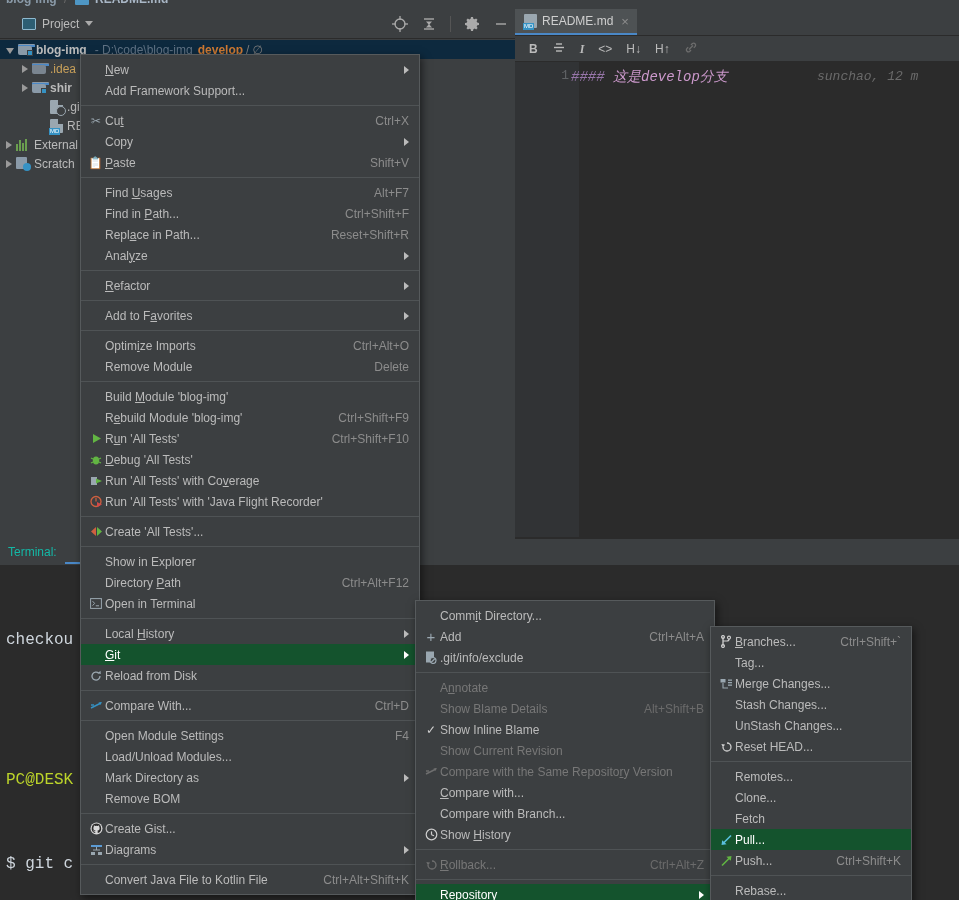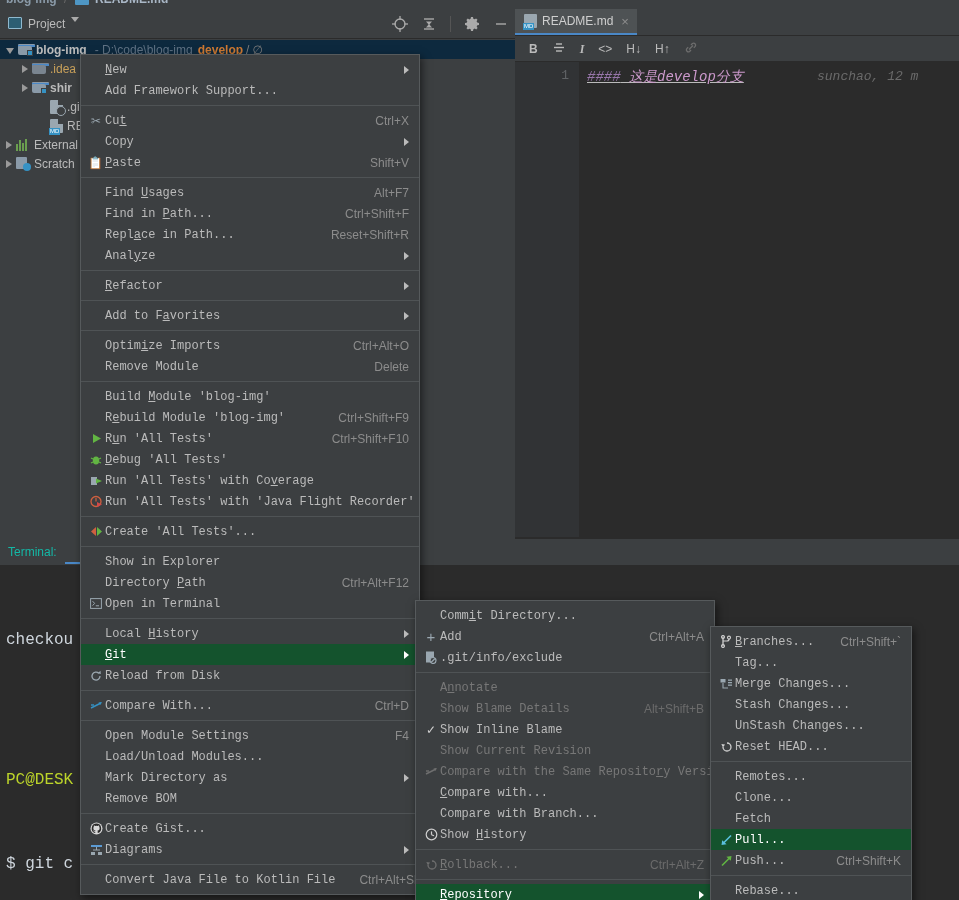--- a/index.html
+++ b/index.html
@@ -34,21 +34,21 @@
   
   .project-panel {
     position: absolute; left: 0; top: 9px; width: 515px; height: 530px;
     background: #3c3f41;
   }
   .project-header {
     position: relative; height: 30px; width: 515px;
     background: #3c3f41; border-bottom: 1px solid #2b2b2b;
     display: flex; align-items: center;
   }
-  .proj-title { display: flex; align-items: flex-start; gap: 6px; margin-left: 0; padding-left: 8px; }
+  .proj-title { display: flex; align-items: center; gap: 6px; margin-left: 22px; }
   .proj-icon {
     width: 14px; height: 12px; border: 1.6px solid #8fb9cf; background: #2d5e73;
     border-radius: 1px;
   }
   .proj-label { color: #bbbbbb; font-size: 12px; }
   .caret-down {
     width: 0; height: 0; border-left: 4px solid transparent;
     border-right: 4px solid transparent; border-top: 5px solid #aaaaaa;
   }
   .proj-tools {
@@ -147,22 +147,22 @@
   .md-btn.b { font-weight: bold; }
   .md-btn.i { font-style: italic; font-family: "Liberation Serif", serif; font-weight: bold; }
   .md-btn.dim { color: #6d6d6d; }
   .editor-body { position: relative; width: 444px; height: 475px; background: #2b2b2b; }
   .gutter {
     position: absolute; left: 0; top: 0; width: 64px; height: 475px;
     background: #313335; color: #606366; text-align: right;
     padding: 6px 10px 0 0; font-family: "Liberation Mono", monospace; font-size: 13px;
   }
   .code-line {
-    position: absolute; left: 72px; top: 6px; white-space: nowrap;
-    font-family: "Liberation Mono", monospace; font-size: 14px; font-style: italic; text-decoration: underline;
+    position: absolute; left: 56px; top: 6px; white-space: nowrap;
+    font-family: "Liberation Mono", monospace; font-size: 14px; font-style: italic;
   }
   .code-hash { color: #6a8759; }
   .code-hash { color: #9876aa; }
   .code-text { color: #cc99cc; }
   .blame {
     position: absolute; left: 302px; top: 7px; color: #6a6a6a;
     font-family: "Liberation Mono", monospace; font-size: 13px; font-style: italic;
     white-space: nowrap;
   }
 
@@ -195,21 +195,21 @@
     padding: 4px 0; z-index: 50;
   }
   .mi {
     position: relative; display: flex; align-items: center;
     height: 21px; padding: 0 10px 0 6px; white-space: nowrap;
     font-size: 12px; color: #bbbbbb;
   }
   .mi.sel { background: #14532d; color: #ffffff; }
   .mi.disabled { color: #777777; }
   .mi .ico { width: 18px; flex: 0 0 18px; display: flex; align-items: center; justify-content: center; }
-  .mi .lbl { flex: 1 1 auto; font-family: Liberation Mono, monospace; }
+  .mi .lbl { flex: 1 1 auto; }
   .mi .key { color: #8c8c8c; margin-left: 24px; font-size: 12px; }
   .mi.disabled .key { color: #6b6b6b; }
   .mi .arr {
     width: 0; height: 0; margin-left: 14px;
     border-top: 4px solid transparent; border-bottom: 4px solid transparent;
     border-left: 5px solid #bbbbbb;
   }
   .mi.sel .arr { border-left-color: #ffffff; }
   .msep { height: 1px; background: #4f5355; margin: 4px 0; }
   .u { text-decoration: underline; }

